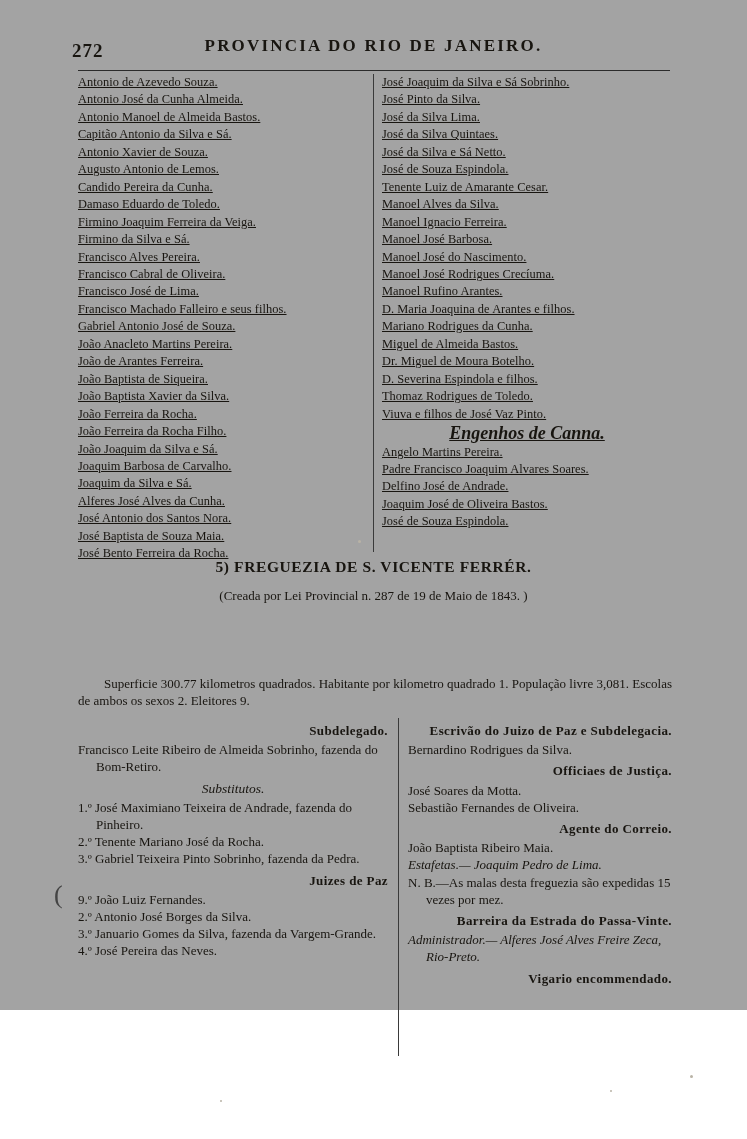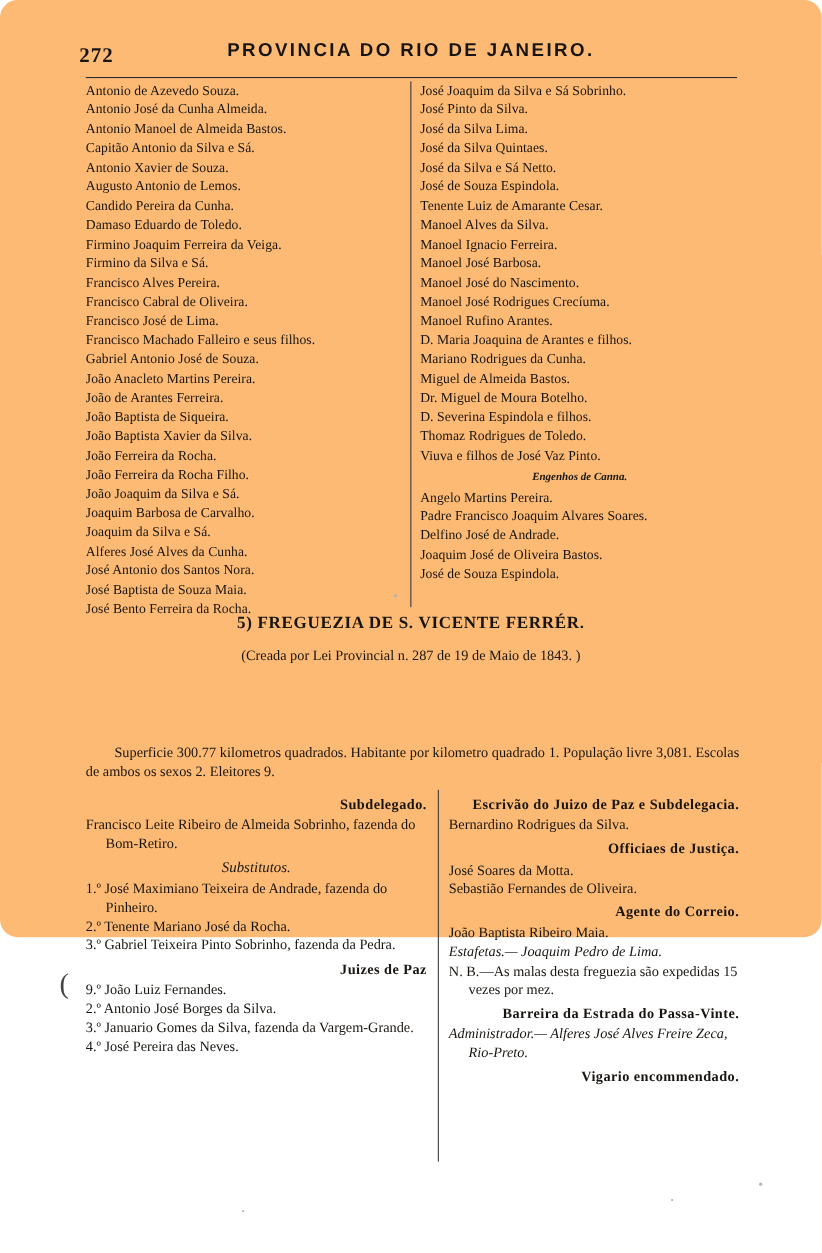--- a/index.html
+++ b/index.html
@@ -12,32 +12,31 @@
     height: 1139px;
     position: relative;
     font-family: "Liberation Serif", serif;
     color: #181510;
     overflow: hidden;
   }
   .page {
     position: absolute;
     left: 0; top: 0;
     width: 747px;
-    height: 852px;
-    background: #fdba74;
-    border-radius: 16px;
+    height: 1010px;
+    background: #a3a3a3;
   }
   .header {
     position: absolute;
     left: 0; top: 36px;
     width: 747px;
     text-align: center;
   }
   .header-title {
-    font-family: Liberation Sans, sans-serif;
+    font-family: Liberation Serif, serif;
     font-weight: bold;
     font-size: 17px;
     letter-spacing: 2.2px;
     display: inline-block;
   }
   .folio {
     position: absolute;
     left: 72px;
     top: 40px;
     font-size: 19px;
@@ -62,39 +61,40 @@
     width: 594px;
     height: 478px;
   }
   .col {
     position: absolute;
     top: 0;
     width: 290px;
     font-size: 12.4px;
     line-height: 17.45px;
     font-family: "Liberation Serif", serif;
+    text-decoration: underline;
   }
   .col-left { left: 0; }
   .col-right { left: 304px; }
   .divider {
     position: absolute;
     left: 295px;
     top: 0;
     width: 1px;
     height: 478px;
     background: #3a3a3a;
   }
   .name {
     white-space: nowrap;
     letter-spacing: 0.05px;
   }
   .subhead {
     text-align: center;
     font-weight: bold;
-    font-size: 10px;
+    font-size: 18px;
     font-style: italic;
     margin: 2px 0 1px 0;
   }
 
   
   .section-title {
     position: absolute;
     left: 0;
     top: 558px;
     width: 747px;

